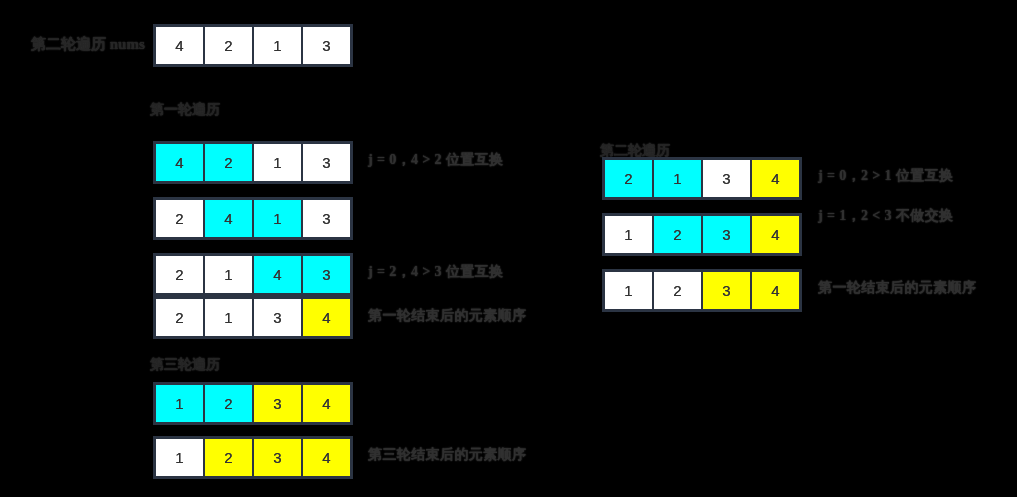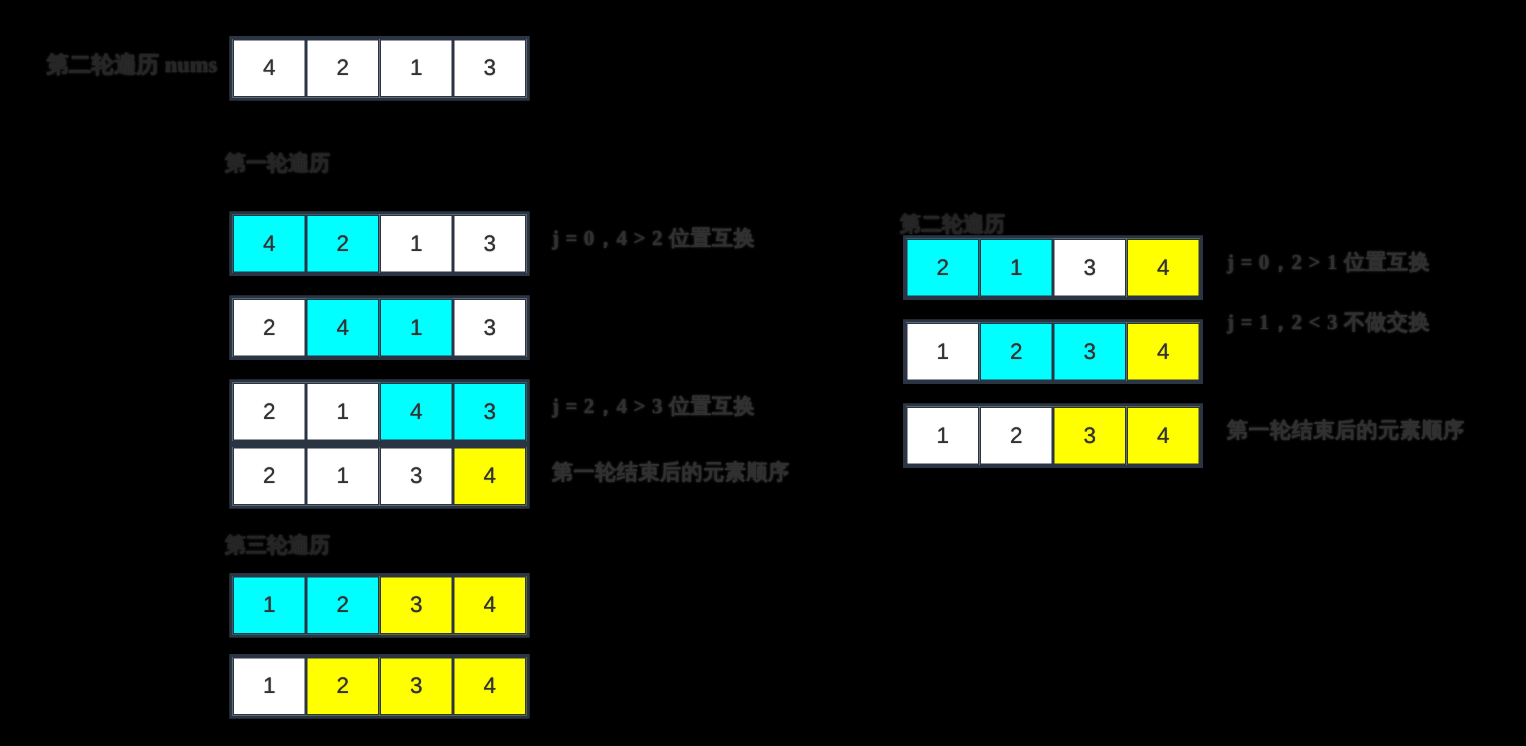--- a/index.html
+++ b/index.html
@@ -129,20 +129,21 @@
       <div class="cell c-yellow">3</div>
       <div class="cell c-yellow">4</div>
     </div>
 
   <div class="array" style="left:153px; top:436px;">
       <div class="cell c-white">1</div>
       <div class="cell c-yellow">2</div>
       <div class="cell c-yellow">3</div>
       <div class="cell c-yellow">4</div>
     </div>
+  <div class="abs lbl lbl-note" style="left:368px; top:448px;">第三轮结束后的元素顺序</div>
 
   <div class="abs lbl lbl-pass-title" style="left:600px; top:132px;margin-top:12px;">第二轮遍历</div>
 
   <div class="array" style="left:602px; top:157px;">
       <div class="cell c-cyan">2</div>
       <div class="cell c-cyan">1</div>
       <div class="cell c-white">3</div>
       <div class="cell c-yellow">4</div>
     </div>
   <div class="abs lbl lbl-note" style="left:818px; top:169px;">j = 0，2 &gt; 1 位置互换</div>

